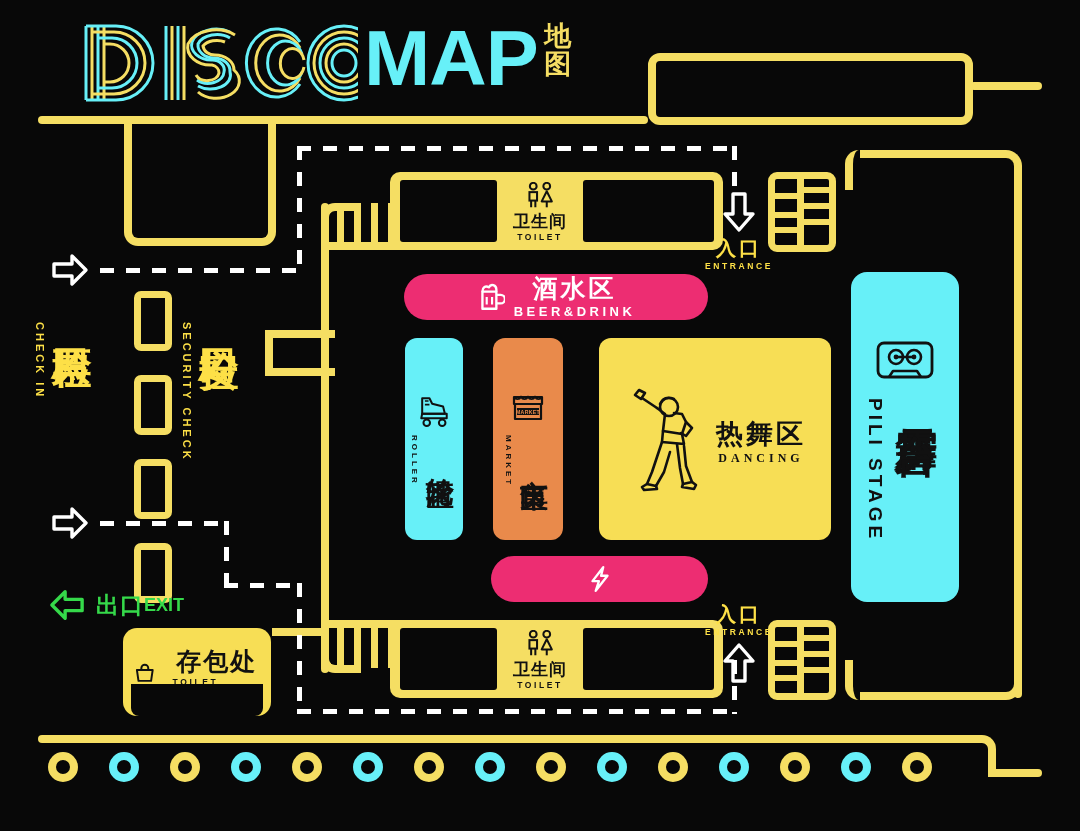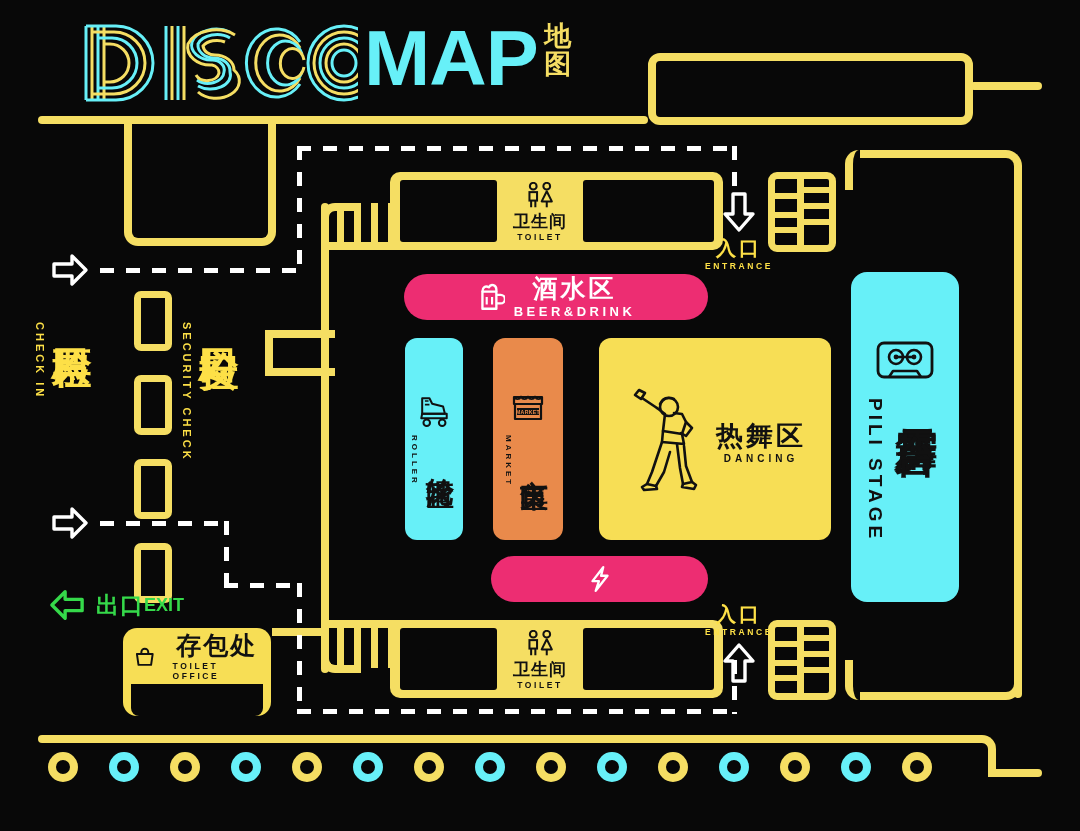--- a/index.html
+++ b/index.html
@@ -200,21 +200,21 @@
     <div class="abs ystroke" style="left:22px;top:0px;width:7px;height:66px;"></div>
     <div class="abs ystroke" style="left:0px;top:14px;width:22px;height:6px;"></div>
     <div class="abs ystroke" style="left:0px;top:33px;width:22px;height:6px;"></div>
     <div class="abs ystroke" style="left:0px;top:48px;width:22px;height:6px;"></div>
     <div class="abs ystroke" style="left:29px;top:8px;width:25px;height:6px;"></div>
     <div class="abs ystroke" style="left:29px;top:24px;width:25px;height:6px;"></div>
     <div class="abs ystroke" style="left:29px;top:40px;width:25px;height:6px;"></div>
   </div>
 
   <div class="abs" style="left:123px;top:628px;width:148px;height:88px;background:#F7DE55;border-radius:14px;">
-    <div class="abs" style="left:10px;top:10px;width:128px;height:38px;display:flex;align-items:center;justify-content:center;gap:16px;">
+    <div class="abs" style="left:10px;top:26px;width:128px;height:38px;display:flex;align-items:center;justify-content:center;gap:16px;">
       <svg width="26" height="26" viewBox="0 0 24 24" aria-hidden="true">
         <path d="M4 9 h16 l-1.6 11 h-12.8 z" fill="none" stroke="#111" stroke-width="2" stroke-linejoin="round"></path>
         <path d="M8.5 9 V7 a3.5 3.5 0 0 1 7 0 V9" fill="none" stroke="#111" stroke-width="2"></path>
       </svg>
       <div class="stacked">
         <div class="cn-b blk" style="font-size:25px;letter-spacing:2px;line-height:1;">存包处</div>
         <div class="small-en blk" style="margin-top:3px;">TOILET OFFICE</div>
       </div>
     </div>
     <div class="abs" style="left:8px;top:56px;width:132px;height:32px;background:#080808;border-radius:0 0 8px 8px;"></div>
@@ -394,21 +394,21 @@
 
           <path d="M38 58 L28 88 L23 100 L32 102 L40 88 L46 68"></path>
           <path d="M53 60 L56 84 L59 100 L68 98 L62 82 L60 62"></path>
 
           <path d="M23 100 L18 103 L20 106 L33 105 L32 102"></path>
           <path d="M68 98 L72 101 L70 105 L58 103 L59 100"></path>
         </g>
       </svg>
       <div style="display:flex;flex-direction:column;align-items:center;margin-top:2px;">
         <div class="cn-b blk" style="font-size:27px;letter-spacing:3px;line-height:1;">热舞区</div>
-        <div class="small-en blk" style="margin-top:4px;font-size:10px;letter-spacing:4px;">DANCING</div>
+        <div class="small-en blk" style="margin-top:4px;font-size:12px;letter-spacing:4px;font-family:Liberation Serif, serif;">DANCING</div>
       </div>
     </div>
   </div>
 
   <div class="card cyan" style="left:851px;top:272px;width:108px;height:330px;border-radius:16px;">
     <div style="display:flex;flex-direction:column;align-items:center;justify-content:center;height:100%;padding-top:6px;">
       <svg width="62" height="46" viewBox="0 0 62 46" aria-hidden="true">
         <rect x="4" y="5" width="54" height="34" rx="6" fill="none" stroke="#111" stroke-width="2.8"></rect>
         <circle cx="22" cy="19" r="7" fill="none" stroke="#111" stroke-width="2.6"></circle>
         <circle cx="40" cy="19" r="7" fill="none" stroke="#111" stroke-width="2.6"></circle>

